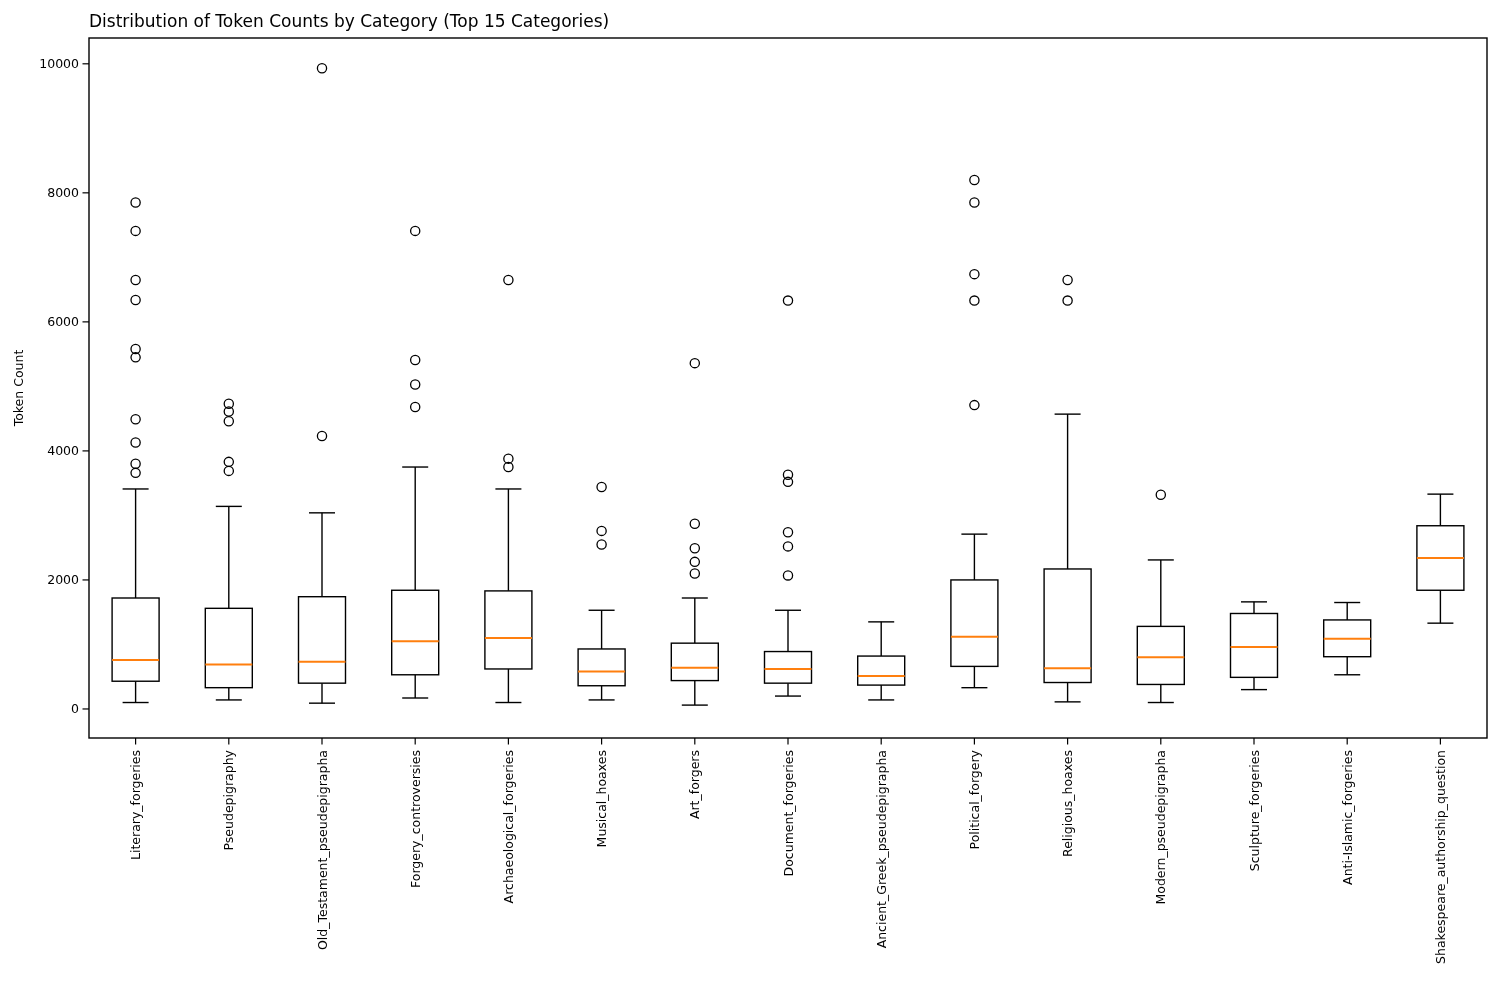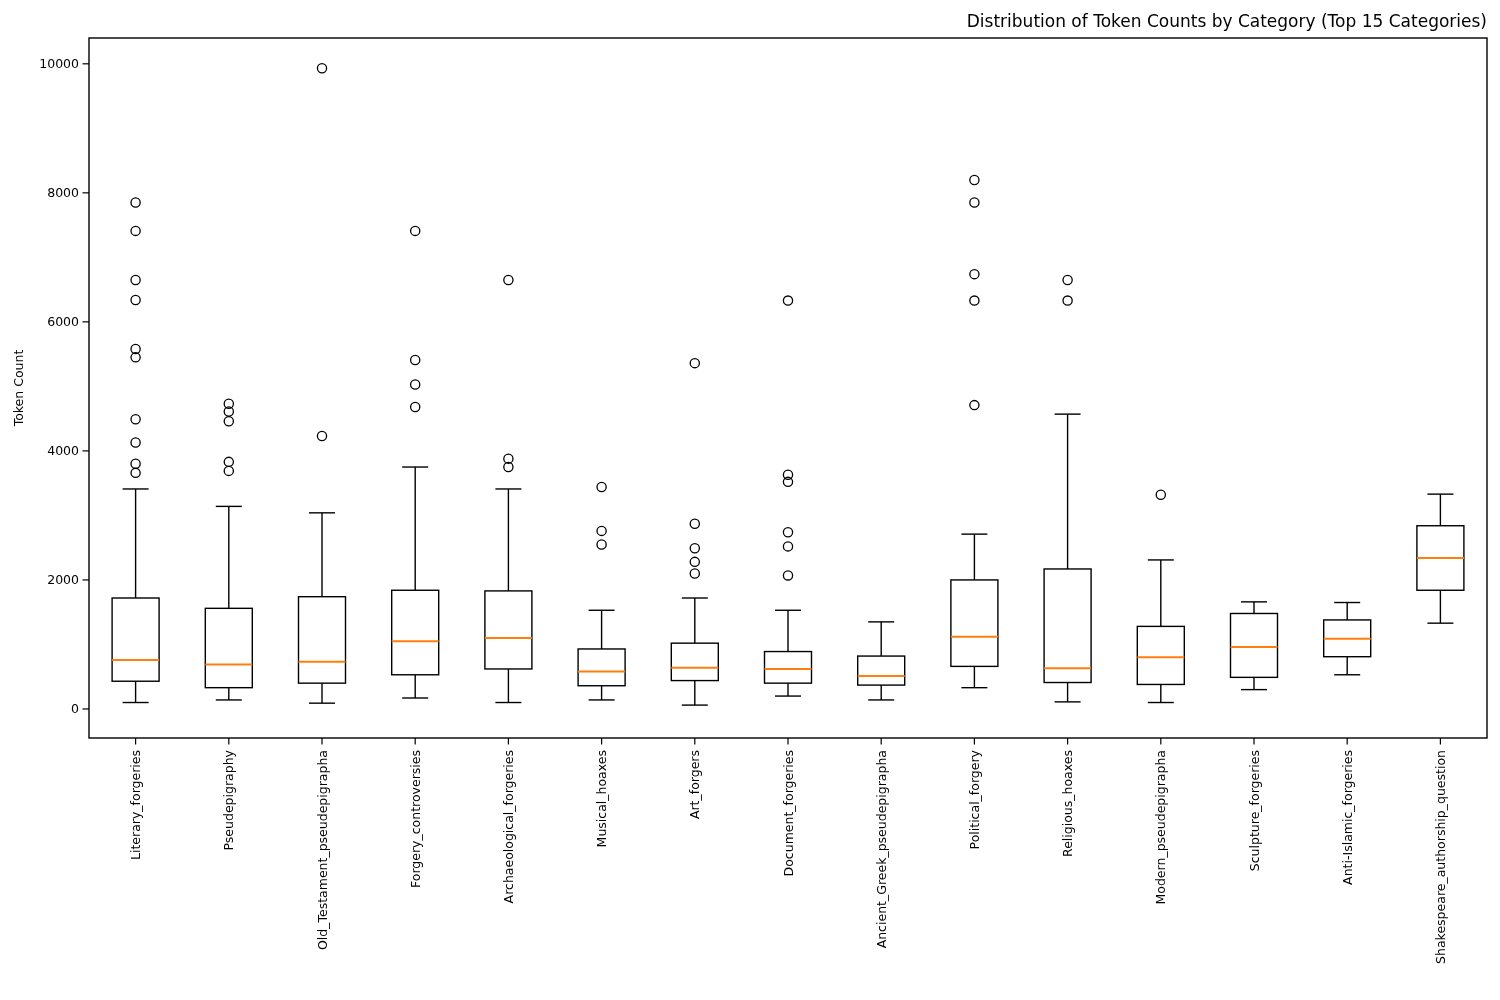--- a/index.html
+++ b/index.html
@@ -13,21 +13,21 @@
     width: 1500px;
     height: 1000px;
     background: #ffffff;
     overflow: hidden;
   }
   .chart-title {
     position: absolute;
     left: 89px;
     width: 1398px;
     top: 11px;
-    text-align: right;
+    text-align: left;
     font-size: 17px;
     color: #000000;
     white-space: nowrap;
   }
   .y-label {
     position: absolute;
     left: 18px;
     top: 388px;
     transform: translate(-50%, -50%) rotate(-90deg);
     font-size: 12.5px;

